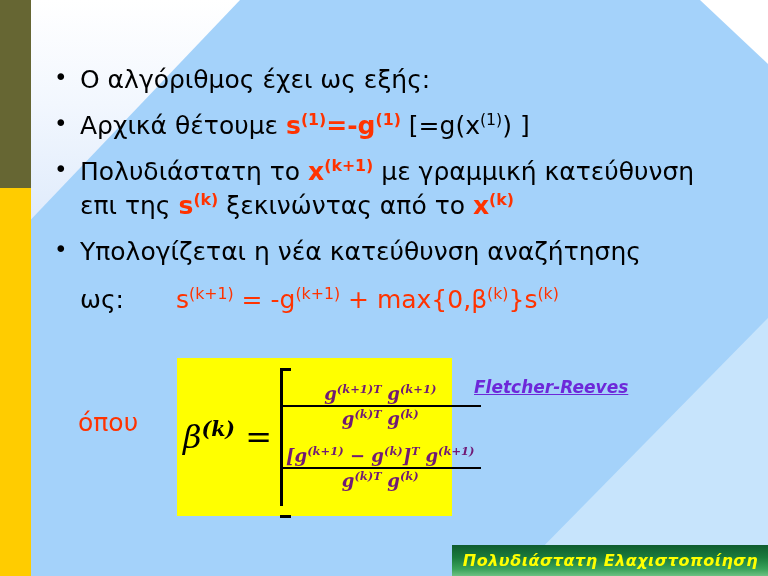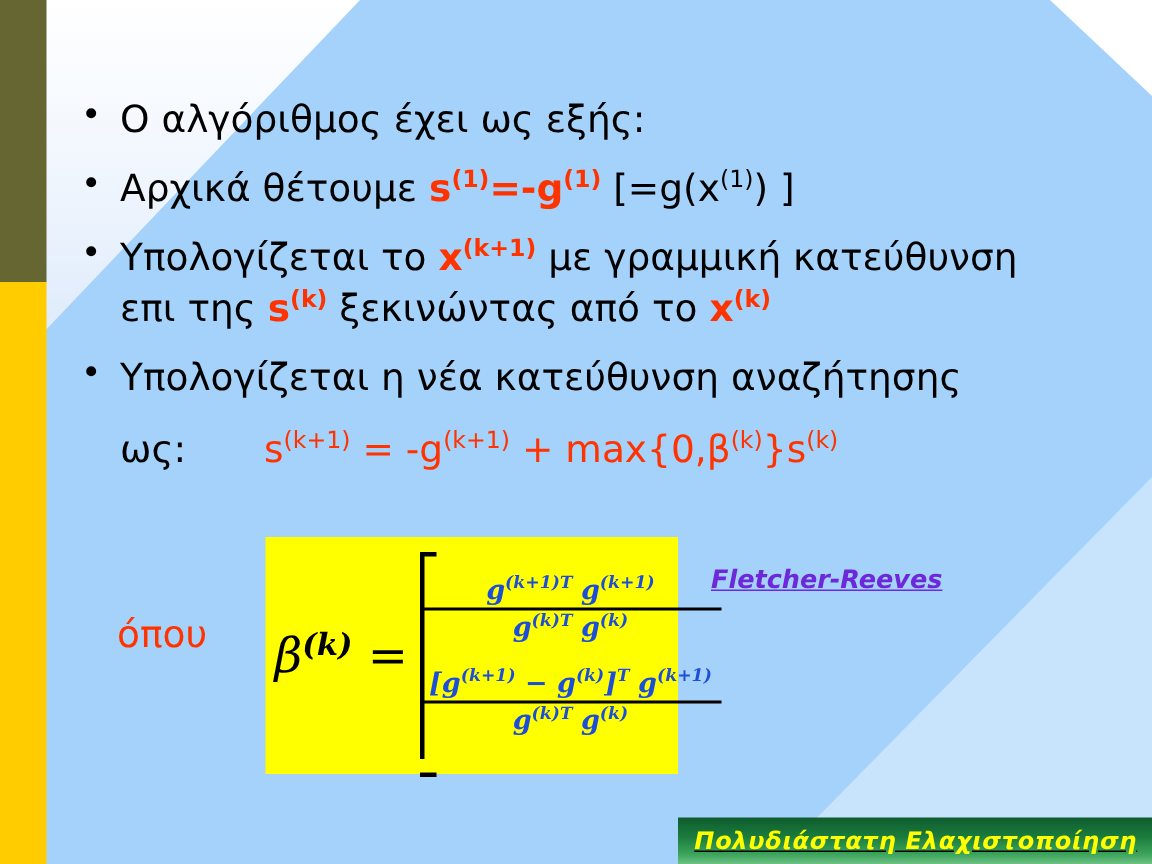--- a/index.html
+++ b/index.html
@@ -165,21 +165,21 @@
     height: 3px;
     background: #000;
     box-shadow: 0 147px 0 0 #000;
   }
   .fracs {
     display: flex;
     flex-direction: column;
     justify-content: center;
     gap: 16px;
     font-family: "DejaVu Serif", serif;
-    color: #1d4ed8;
+    color: #701a75;
   }
   .frac {
     display: inline-block;
     text-align: center;
     font-size: 18px;
     white-space: nowrap;
   }
   .frac .num {
     display: block;
     padding: 0 6px 1px 6px;
@@ -229,21 +229,20 @@
   .pr { left: 474px; top: 468px; }
   
   .banner {
     position: absolute;
     left: 452px; top: 545px;
     width: 317px; height: 31px;
     background: linear-gradient(to bottom, #0f5c2e 0%, #1a7a3c 40%, #3aa35a 78%, #6dc183 100%);
     display: flex;
     align-items: center;
     justify-content: center;
-    text-decoration: underline;
   }
   .banner-text {
     font-family: "DejaVu Sans", sans-serif;
     font-style: italic;
     font-weight: bold;
     font-size: 16px;
     color: #ffff00;
     white-space: nowrap;
     letter-spacing: 0.5px;
   }
@@ -266,21 +265,21 @@
 
       <li class="li-1">
         <span>Ο αλγόριθμος έχει ως εξής:</span>
       </li>
 
       <li class="li-2">
         <span>Αρχικά θέτουμε </span><span class="red"><span>s</span><sup>(1)</sup><span>=-</span><span>g</span><sup>(1)</sup></span><span> [=g(x</span><sup class="plain-sup">(1)</sup><span>) ]</span>
       </li>
 
       <li class="li-3">
-        <span>Υπολογίζεται το </span><span class="red"><span>x</span><sup>(k+1)</sup></span><span> με γραμμική κατεύθυνση</span>
+        <span>Πολυδιάστατη το </span><span class="red"><span>x</span><sup>(k+1)</sup></span><span> με γραμμική κατεύθυνση</span>
         <span class="line2"><span>επι της </span><span class="red"><span>s</span><sup>(k)</sup></span><span> ξεκινώντας από το  </span><span class="red"><span>x</span><sup>(k)</sup></span></span>
       </li>
 
       <li class="li-4">
         <span>Υπολογίζεται η νέα κατεύθυνση αναζήτησης</span>
         <span class="eq-row">
           <span class="eq-label">ως:</span><span class="eq-red"><span>s</span><sup>(k+1)</sup><span> = -</span><span>g</span><sup>(k+1)</sup><span> + max{0,β</span><sup>(k)</sup><span>}s</span><sup>(k)</sup></span>
         </span>
       </li>
 

